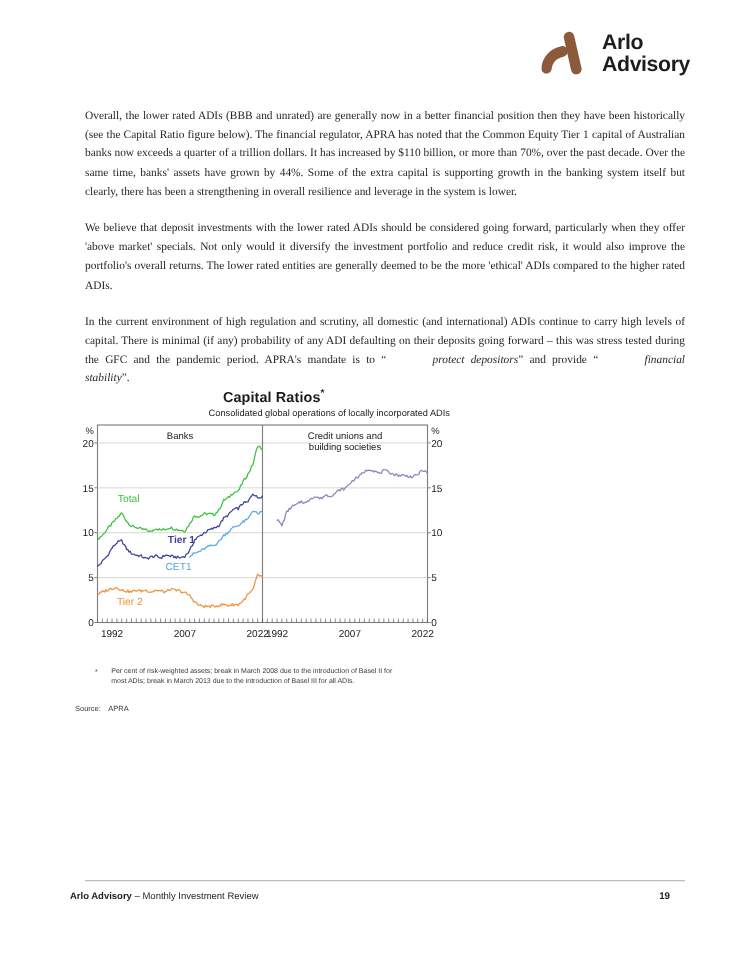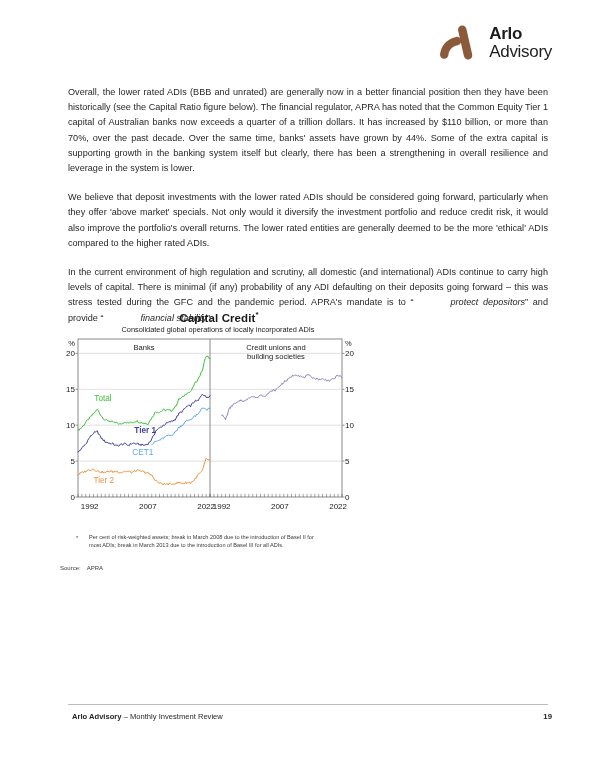--- a/index.html
+++ b/index.html
@@ -43,41 +43,42 @@
   }
   .logo-line1 {
     font-size: 17px;
     font-weight: bold;
     letter-spacing: -0.3px;
     color: #1d1d1f;
     display: block;
   }
   .logo-line2 {
     font-size: 17px;
-    font-weight: normal;
+    font-weight: bold;
     letter-spacing: -0.3px;
     color: #1d1d1f;
     display: block;
     margin-top: 1px;
   }
 
   
   .content {
     position: absolute;
     left: 68px;
     top: 85px;
     width: 480px;
   }
   p.body-par {
     margin: 0 0 14px 0;
     font-size: 9.1px;
     line-height: 15.2px;
     text-align: justify;
     color: #231f20;
     letter-spacing: 0.01px;
+    font-family: Liberation Serif, serif;
   }
   p.body-par:last-child { margin-bottom: 0; }
   .it { font-style: italic; margin-left: 37px; }
 
   
   .figure {
     position: absolute;
     left: 60px;
     top: 310px;
     width: 300px;
@@ -90,21 +91,21 @@
     margin: 0 0 1px 0;
     letter-spacing: 0.1px;
     padding-left: 18px;
   }
   .fig-title sup {
     font-size: 8px;
     font-weight: bold;
     vertical-align: super;
   }
   .fig-sub {
-    text-align: center;
+    text-align: right;
     font-size: 7.4px;
     color: #1a1a1a;
     margin: 0 0 3px 0;
     padding-left: 16px;
   }
   .chart-wrap {
     position: relative;
     width: 300px;
     height: 188px;
   }
@@ -136,21 +137,21 @@
   .footer-rule {
     position: absolute;
     left: 68px;
     top: 704px;
     width: 480px;
     height: 1px;
     background: #bcbcbc;
   }
   .footer {
     position: absolute;
-    left: 72px;
+    left: 56px;
     top: 712px;
     width: 480px;
     display: flex;
     justify-content: space-between;
     align-items: baseline;
     font-size: 7.6px;
     color: #231f20;
   }
   .footer-left b { font-weight: bold; }
   .footer-page { font-weight: bold; font-size: 7.8px; }
@@ -171,21 +172,21 @@
     </div>
   </div>
 
   <div class="content">
     <p class="body-par">Overall, the lower rated ADIs (BBB and unrated) are generally now in a better financial position then they have been historically (see the Capital Ratio figure below). The financial regulator, APRA has noted that the Common Equity Tier 1 capital of Australian banks now exceeds a quarter of a trillion dollars. It has increased by $110 billion, or more than 70%, over the past decade. Over the same time, banks' assets have grown by 44%. Some of the extra capital is supporting growth in the banking system itself but clearly, there has been a strengthening in overall resilience and leverage in the system is lower.</p>
     <p class="body-par">We believe that deposit investments with the lower rated ADIs should be considered going forward, particularly when they offer 'above market' specials. Not only would it diversify the investment portfolio and reduce credit risk, it would also improve the portfolio's overall returns. The lower rated entities are generally deemed to be the more 'ethical' ADIs compared to the higher rated ADIs.</p>
     <p class="body-par"><span>In the current environment of high regulation and scrutiny, all domestic (and international) ADIs continue to carry high levels of capital. There is minimal (if any) probability of any ADI defaulting on their deposits going forward – this was stress tested during the GFC and the pandemic period.  APRA's mandate is to “</span><span class="it">protect depositors</span><span>” and provide “</span><span class="it">financial stability</span><span>”.</span></p>
   </div>
 
   <div class="figure">
-    <div class="fig-title"><span>Capital Credit</span><sup>*</sup></div>
+    <div class="fig-title"><span>Capital Ratios</span><sup>*</sup></div>
     <div class="fig-sub">Consolidated global operations of locally incorporated ADIs</div>
 
     <div class="chart-wrap">
       <svg class="chart-svg" id="chart" width="300" height="188" viewBox="0 0 300 188">
           <rect x="18" y="2" width="264" height="158" fill="#ffffff" stroke="#7d7d7d" stroke-width="0.9"></rect>
           <line x1="18" y1="124.0909090909091" x2="282" y2="124.0909090909091" stroke="#d2d2d2" stroke-width="0.7"></line>
           <line x1="18" y1="88.18181818181819" x2="282" y2="88.18181818181819" stroke="#d2d2d2" stroke-width="0.7"></line>
           <line x1="18" y1="52.27272727272728" x2="282" y2="52.27272727272728" stroke="#d2d2d2" stroke-width="0.7"></line>
           <line x1="18" y1="16.363636363636374" x2="282" y2="16.363636363636374" stroke="#d2d2d2" stroke-width="0.7"></line>
           <line x1="150" y1="2" x2="150" y2="160" stroke="#7d7d7d" stroke-width="0.9"></line>

